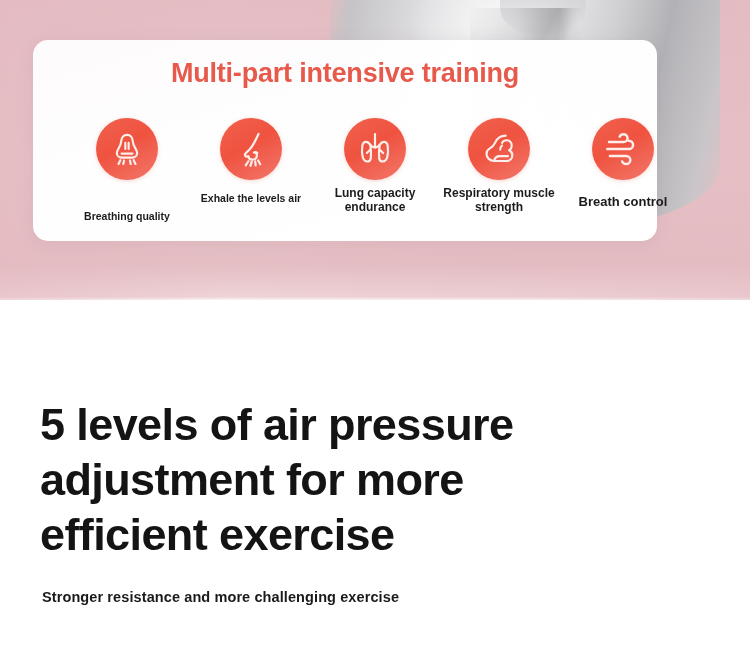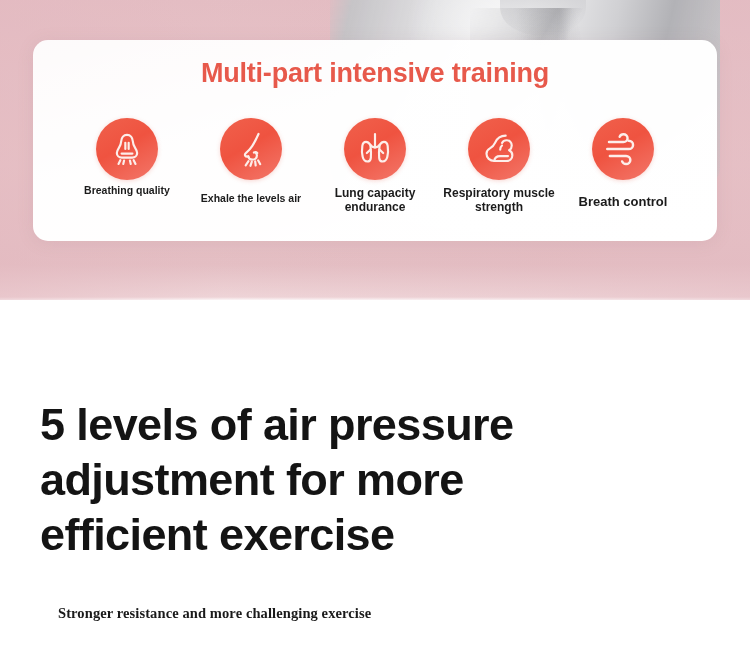--- a/index.html
+++ b/index.html
@@ -83,21 +83,21 @@
     height: 56px;
     background: linear-gradient(180deg, rgba(205,205,208,0.9), rgba(232,232,234,0.2));
     border-radius: 0 0 50% 50%;
   }
 
   
   .card {
     position: absolute;
     left: 33px;
     top: 40px;
-    width: 684px;
+    width: 624px;
     height: 201px;
     background: linear-gradient(165deg,
         rgba(255,255,255,0.93) 0%,
         rgba(255,255,255,0.985) 38%,
         rgba(255,255,255,1) 100%);
     border-radius: 15px;
     box-shadow: 0 2px 16px rgba(170,130,138,0.16);
   }
 
   .card-title {
@@ -147,21 +147,21 @@
     color: #1b1b1b;
     font-weight: bold;
     line-height: 1.18;
     white-space: pre-line;
   }
   .icon-label.sm { font-size: 12px; }
   .icon-label.md { font-size: 10.5px; }
   .icon-label.lg { font-size: 13px; }
 
   
-  .icon-item.i1 .icon-label { margin-top: 4px; }
+  .icon-item.i1 .icon-label { margin-top: 30px; }
   .icon-item.i2 .icon-label { margin-top: 12px; }
   .icon-item.i3 .icon-label { margin-top: 6px; }
   .icon-item.i4 .icon-label { margin-top: 14px; }
   .icon-item.i5 .icon-label { margin-top: 6px; }
 
   
   .lower {
     position: absolute;
     left: 0;
     top: 300px;
@@ -178,26 +178,25 @@
     color: #141414;
     font-size: 45px;
     font-weight: bold;
     line-height: 1.22;
     letter-spacing: -0.6px;
   }
   .subhead {
     position: absolute;
     left: 41px;
     top: 288px;
-    margin: 17px;
+    margin: 1px;
     color: #1a1a1a;
     font-size: 14.5px;
     font-weight: bold;
     letter-spacing: 0.1px;
-    font-family: Liberation Serif, serif;
   }
 </style>
 </head>
 <body>
 
 <div class="hero">
   <div class="hero-shade"></div>
   <div class="hero-photo"></div>
   <div class="hero-photo-neck"></div>
   <div class="hero-photo-fold"></div>

